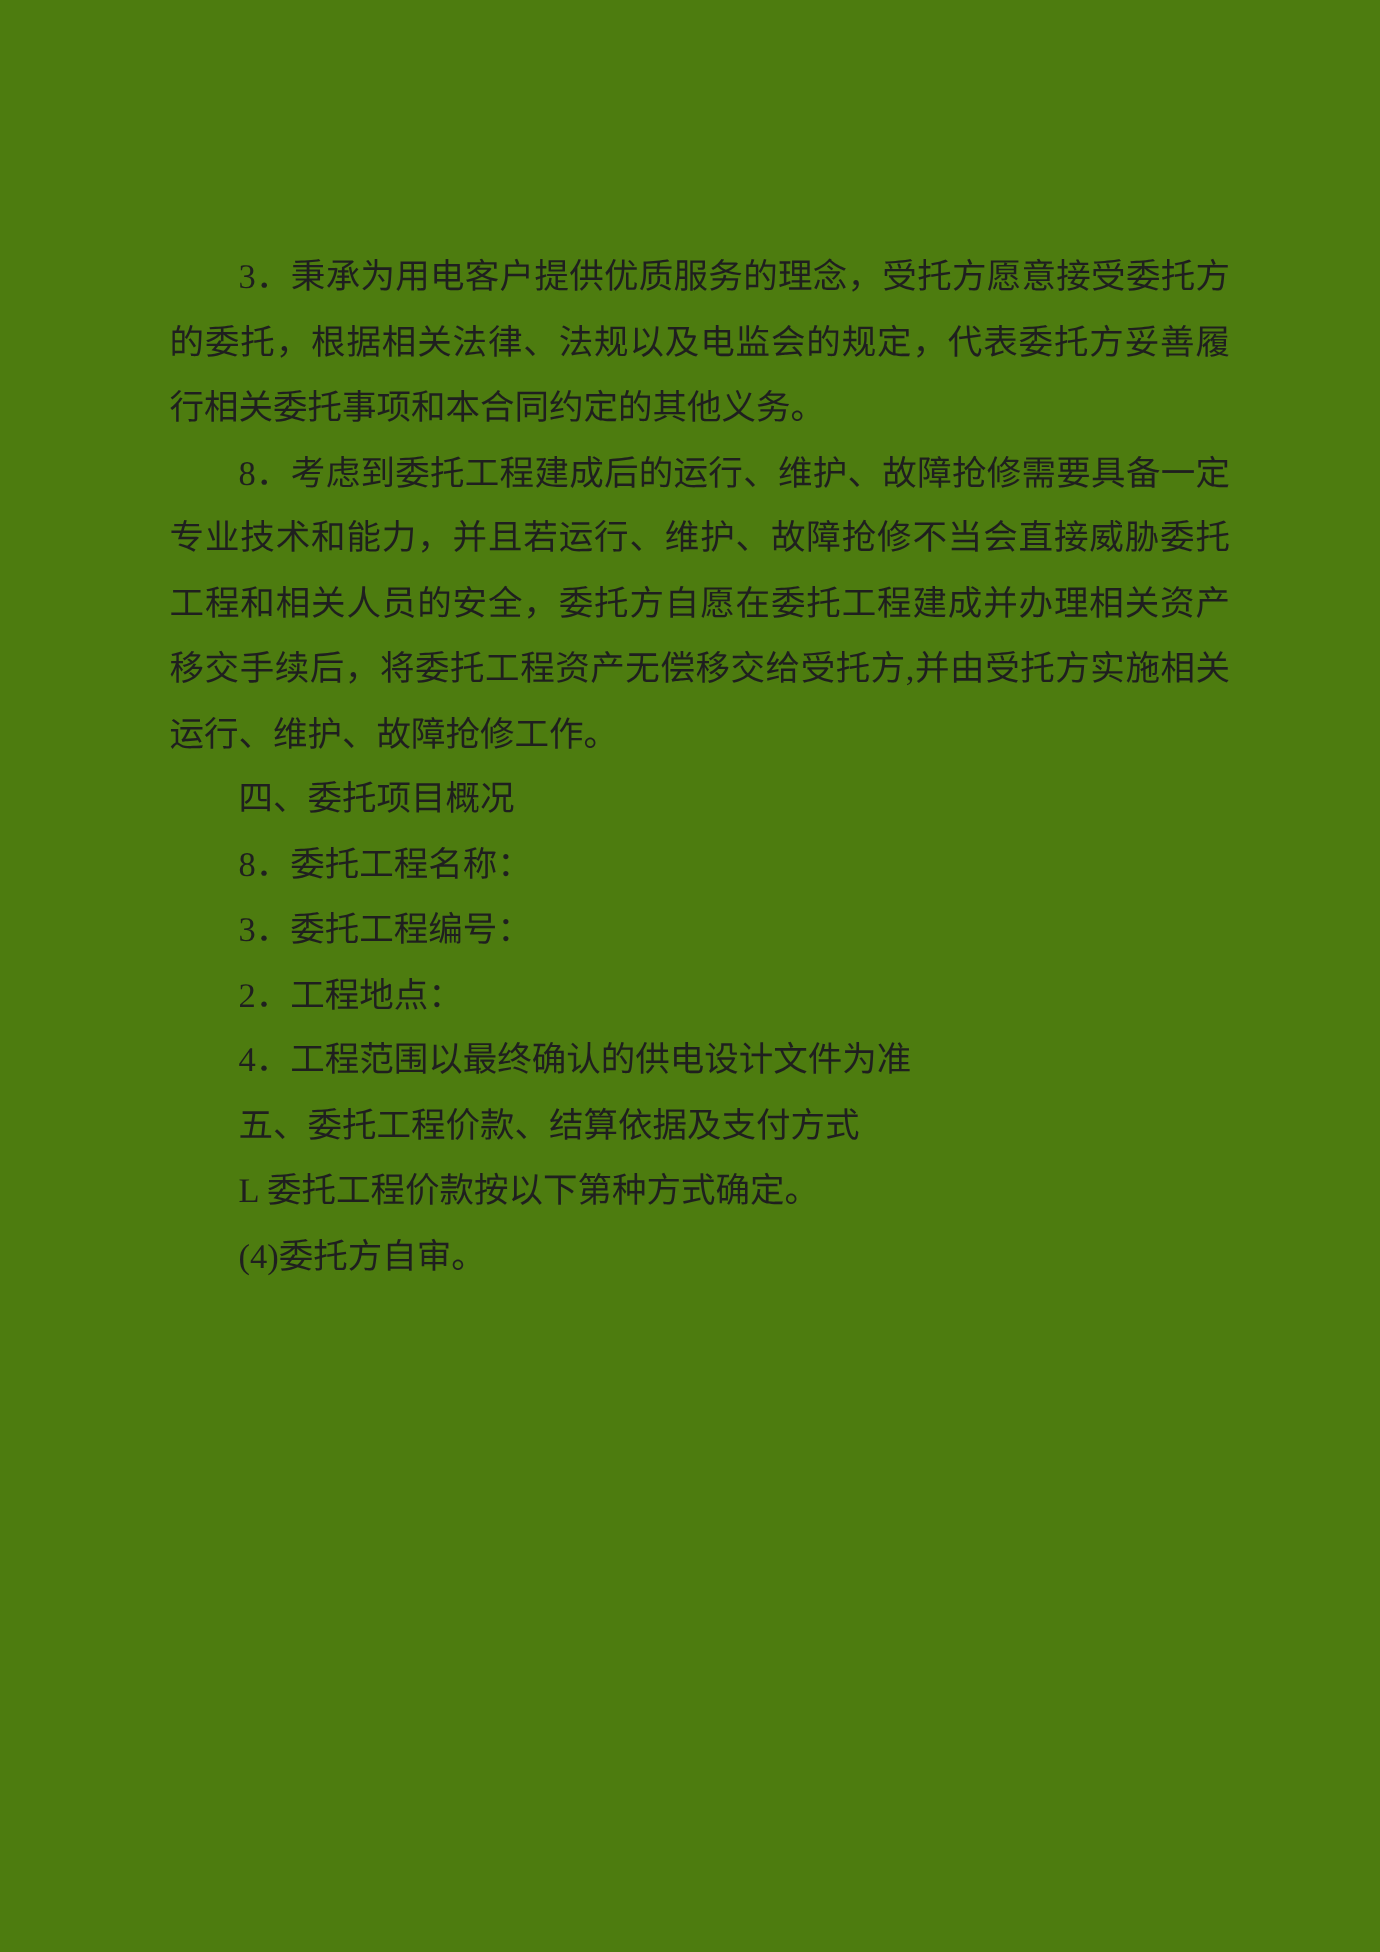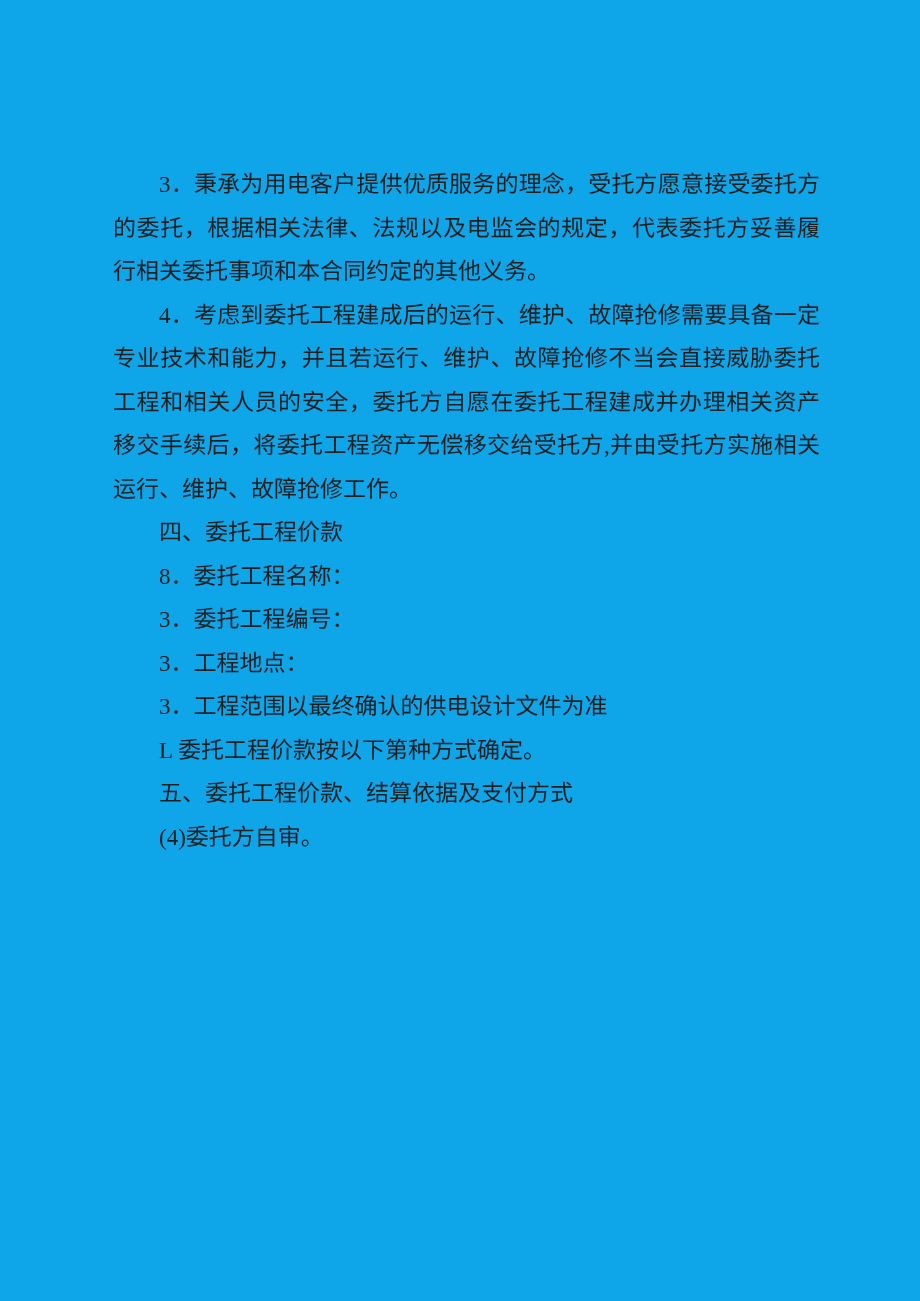--- a/index.html
+++ b/index.html
@@ -9,21 +9,21 @@
     }
     body {
       width: 920px;
       height: 1301px;
       overflow: hidden;
     }
     .page {
       box-sizing: border-box;
       width: 920px;
       height: 1301px;
-      background: #0ea5e9;
+      background: #4d7c0f;
       padding: 163px 100px 0 113px;
       font-family: "Liberation Serif", "DejaVu Serif", serif;
       font-size: 23px;
       line-height: 43.5px;
       color: #1f1f1f;
     }
     .para {
       margin: 0;
       padding: 0;
       text-indent: 2em;
@@ -31,22 +31,22 @@
       text-justify: inter-ideograph;
       word-break: break-all;
       overflow-wrap: break-word;
     }
   </style>
 </head>
 <body>
 
 <div class="page">
   <p class="para">3．秉承为用电客户提供优质服务的理念，受托方愿意接受委托方的委托，根据相关法律、法规以及电监会的规定，代表委托方妥善履行相关委托事项和本合同约定的其他义务。</p>
-  <p class="para">4．考虑到委托工程建成后的运行、维护、故障抢修需要具备一定专业技术和能力，并且若运行、维护、故障抢修不当会直接威胁委托工程和相关人员的安全，委托方自愿在委托工程建成并办理相关资产移交手续后，将委托工程资产无偿移交给受托方,并由受托方实施相关运行、维护、故障抢修工作。</p>
-  <p class="para">四、委托工程价款</p>
+  <p class="para">8．考虑到委托工程建成后的运行、维护、故障抢修需要具备一定专业技术和能力，并且若运行、维护、故障抢修不当会直接威胁委托工程和相关人员的安全，委托方自愿在委托工程建成并办理相关资产移交手续后，将委托工程资产无偿移交给受托方,并由受托方实施相关运行、维护、故障抢修工作。</p>
+  <p class="para">四、委托项目概况</p>
   <p class="para">8．委托工程名称：</p>
   <p class="para">3．委托工程编号：</p>
-  <p class="para">3．工程地点：</p>
-  <p class="para">3．工程范围以最终确认的供电设计文件为准</p>
+  <p class="para">2．工程地点：</p>
+  <p class="para">4．工程范围以最终确认的供电设计文件为准</p>
+  <p class="para">五、委托工程价款、结算依据及支付方式</p>
   <p class="para">L 委托工程价款按以下第种方式确定。</p>
-  <p class="para">五、委托工程价款、结算依据及支付方式</p>
   <p class="para">(4)委托方自审。</p>
 </div>
 
 </body></html>

